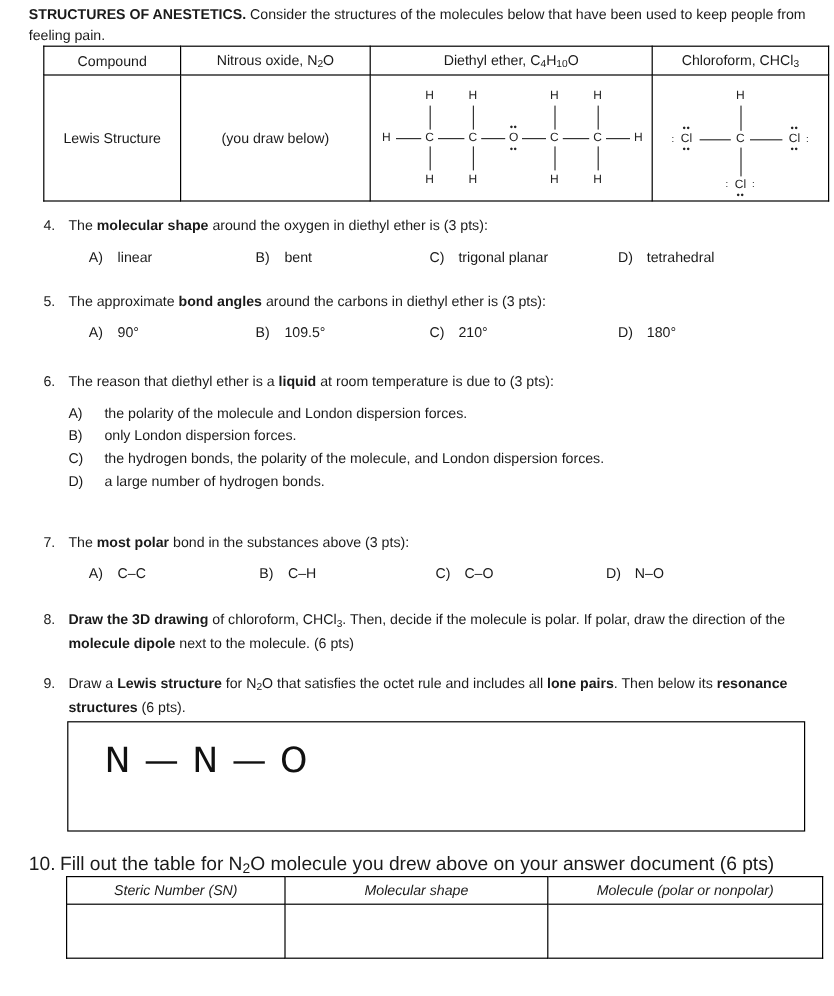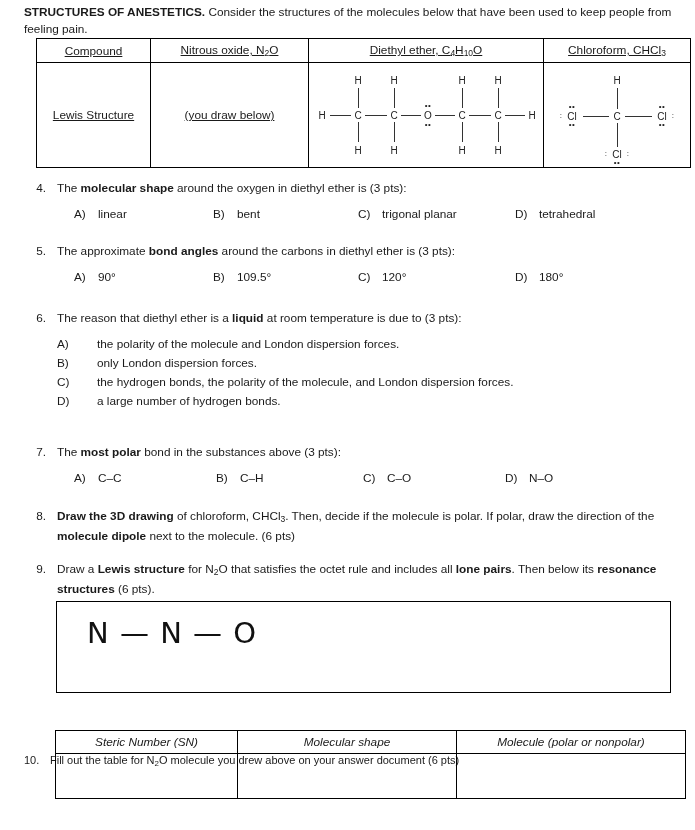--- a/index.html
+++ b/index.html
@@ -28,21 +28,20 @@
   }
   .intro b { font-weight: bold; }
 
   
   .ctable {
     position: absolute;
     left: 36px; top: 38px;
     width: 634px;
     border-collapse: collapse;
     table-layout: fixed;
-    text-decoration: underline;
   }
   .ctable td {
     border: 1px solid #000;
     text-align: center;
     vertical-align: middle;
     font-size: 11.8px;
     padding: 3px 2px;
   }
   .ctable tr.head td { height: 17px; }
   .ctable tr.body td { height: 92px; }
@@ -118,21 +117,21 @@
   .optlist { margin-left: 33px; }
   .optrow {
     position: relative;
     height: 19px;
     font-size: 11.8px;
   }
   .optrow .lbl {
     position: absolute; left: 0; top: 0;
     width: 24px;
   }
-  .optrow .txt { margin-left: 40px; }
+  .optrow .txt { margin-left: 30px; }
 
   
   .ansbox {
     position: absolute;
     left: 56px; top: 601px;
     width: 615px; height: 92px;
     border: 1px solid #000;
     box-sizing: border-box;
   }
   .nno {
@@ -162,22 +161,21 @@
   }
   .btable tr.head td { height: 18px; }
   .btable tr.body td { height: 40px; }
   .bcol1 { width: 177px; }
   .bcol2 { width: 214px; }
   .bcol3 { width: 224px; }
 
   .q10cap {
     position: absolute;
     left: 24px; top: 712px;
-    font-size: 11px;
-    margin-top: 42px;
+    font-size: 16px;
   }
   .q10cap .num { position: static; display: inline-block; width: 26px; }
 </style>
 </head>
 <body>
 
 <div class="page">
 
   <div class="intro">
     <b>STRUCTURES OF ANESTETICS.</b><span> Consider the structures of the molecules below that have been used to keep people from feeling pain.</span>
@@ -291,21 +289,21 @@
   </div>
 
   <div class="q" style="top:243px;">
     <span class="num">5.</span>
     <div class="stem">
       <span>The approximate </span><b>bond angles</b><span> around the carbons in diethyl ether is (3 pts):</span>
     </div>
     <div class="opts" style="margin-top:9px;">
       <div class="opt" style="left:0px;"><span class="lbl">A)</span><span>90°</span></div>
       <div class="opt" style="left:139px;"><span class="lbl">B)</span><span>109.5°</span></div>
-      <div class="opt" style="left:284px;"><span class="lbl">C)</span><span>120°</span></div>
+      <div class="opt" style="left:284px;"><span class="lbl">C)</span><span>210°</span></div>
       <div class="opt" style="left:441px;"><span class="lbl">D)</span><span>180°</span></div>
     </div>
   </div>
 
   <div class="q" style="top:310px;">
     <span class="num">6.</span>
     <div class="stem">
       <span>The reason that diethyl ether is a </span><b>liquid</b><span> at room temperature is due to (3 pts):</span>
     </div>
     <div class="optlist" style="margin-top:9px;">

